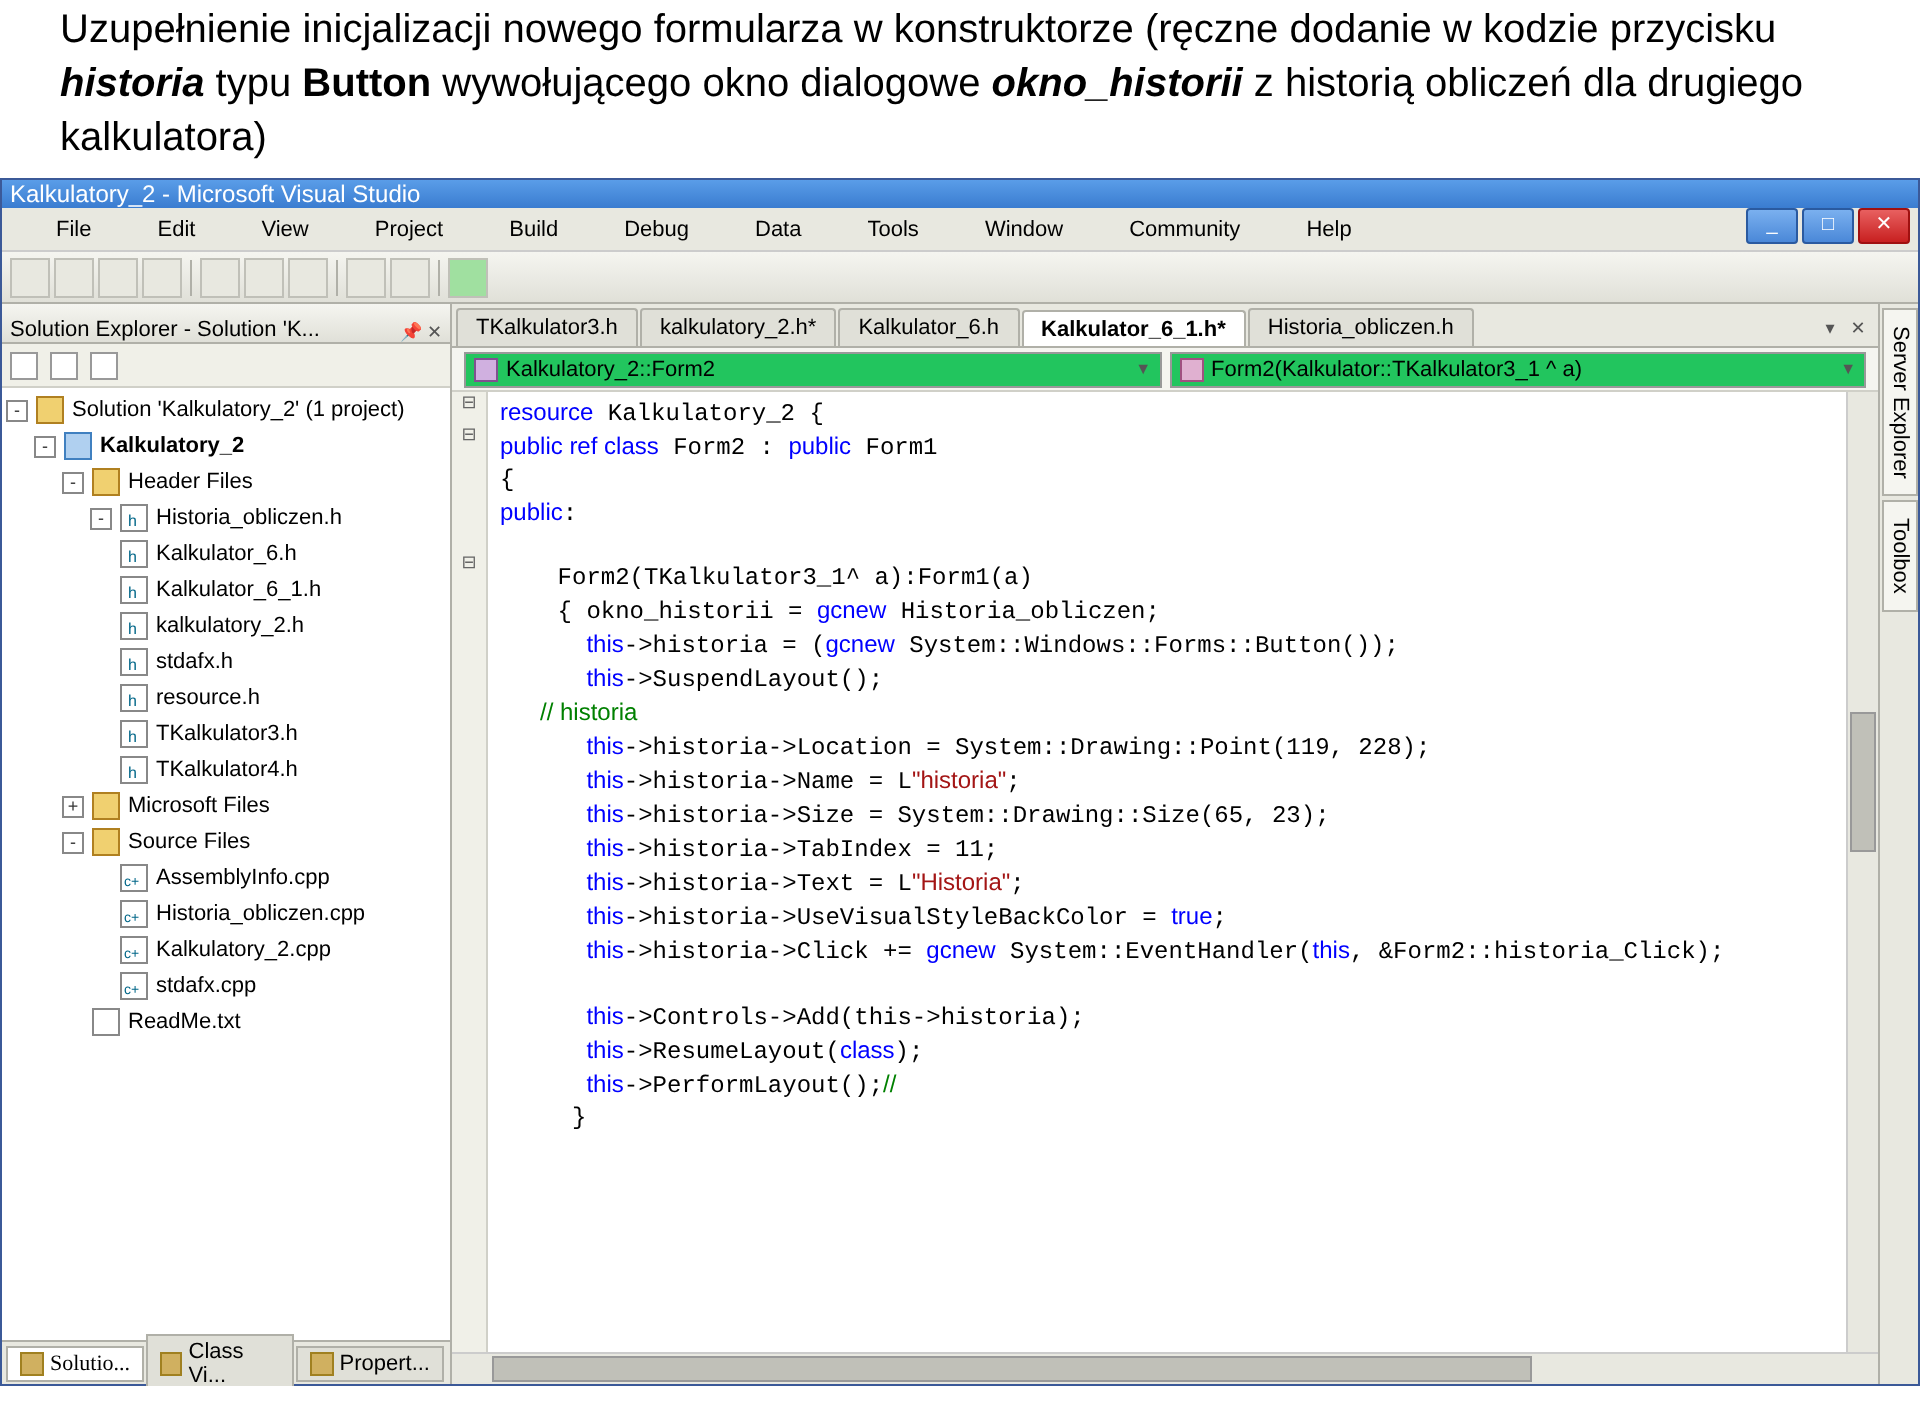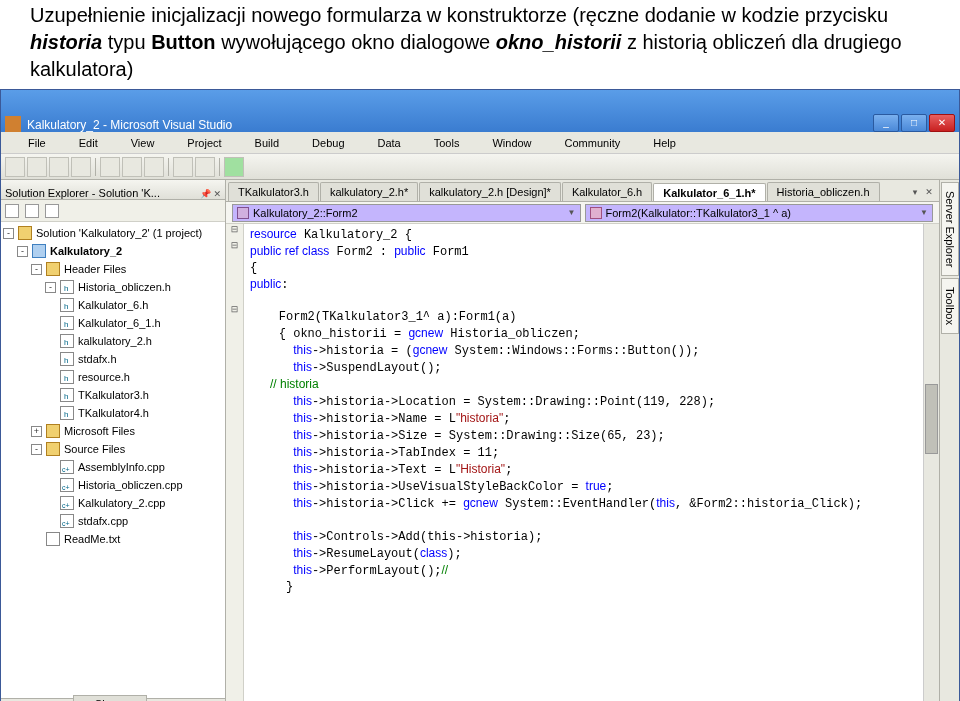--- a/index.html
+++ b/index.html
@@ -1,19 +1,19 @@
 <!DOCTYPE html>
 <html><head>
 <meta charset="utf-8">
 <style>
 * { margin: 0; padding: 0; box-sizing: border-box; font-family: Tahoma, Arial, sans-serif; }
 body { background: #fff; font-size: 11px; }
 .header-text { font-size: 20px; padding: 2px 20px 6px 30px; line-height: 1.35; }
 .win { border: 1px solid #3b5998; background: linear-gradient(#e8f0fe,#d0e0f5); }
-.titlebar { height: 42px; background: linear-gradient(#5a9de8,#3a7cd0); color: #fff; display: flex; align-items: flex-end; padding: 0 4px; font-size: 12px; }
+.titlebar { height: 14px; background: linear-gradient(#5a9de8,#3a7cd0); color: #fff; display: flex; align-items: flex-start; padding: 0 4px; font-size: 12px; flex-direction: column; }
 .titlebar .t-icon { width: 16px; height: 16px; background: #d08030; margin-right: 6px; }
 .win-btns { margin-left: auto; display: flex; gap: 2px; }
 .win-btn { width: 26px; height: 18px; background: linear-gradient(#7ab0ef,#4a88d8); border: 1px solid #2a5aa0; border-radius: 2px; color:#fff; text-align:center; font-size:10px; line-height:16px;}
 .win-btn.close { background: linear-gradient(#e86060,#c82020); border-color:#a01010;}
 .menubar { height: 22px; background: #e8e8e0; display: flex; align-items: center; padding: 0 4px; font-size: 11px; gap: 2px; border-bottom:1px solid #ccc;}
 .menubar span { padding: 2px 8px; margin-left: 15px; }
 .toolbar { height: 26px; background: linear-gradient(#f5f5f0,#e0e0d8); border-bottom: 1px solid #b0b0a8; display: flex; align-items: center; padding: 0 4px; gap: 2px; }
 .tb-btn { width: 20px; height: 20px; background: #e8e8e0; border: 1px solid #c0c0b8; }
 .tb-sep { width: 1px; height: 18px; background: #b0b0a8; margin: 0 2px; }
 .main-layout { display: flex; height: 540px; background:#fff;}
@@ -36,21 +36,21 @@
 .ic-resx { background:#f0e0a0; border:1px solid #a08020;}
 .ic-txt { background:#fff; border:1px solid #888;}
 .tree .bold { font-weight: bold; }
 .editor-area { flex: 1; display: flex; flex-direction: column; min-width:0;}
 .tabs { height: 22px; background: #e8e8e0; display: flex; align-items: flex-end; padding: 0 2px; border-bottom: 1px solid #b0b0a8; overflow:hidden;}
 .tab { padding: 3px 9px; background: #e0e0d8; border: 1px solid #b0b0a8; border-bottom: none; margin-right: 1px; font-size: 11px; border-radius: 2px 2px 0 0; white-space:nowrap;}
 .tab.active { background: #fff; font-weight: bold; position:relative; top:1px;}
 .tabs .tab-ctrl { margin-left:auto; display:flex; gap:2px; padding:2px;}
 .tabs .tab-ctrl span{width:12px;height:12px;text-align:center;font-size:9px;color:#555;}
 .context-bar { height: 22px; background: #f5f5f0; border-bottom: 1px solid #d0d0c8; display: flex; align-items: center; padding: 0 4px; }
-.combo { flex: 1; height: 18px; background: #c4b5fd; border: 1px solid #999; display: flex; align-items: center; padding: 0 4px; font-size: 11px; margin: 0 2px; }
+.combo { flex: 1; height: 18px; background: #22c55e; border: 1px solid #999; display: flex; align-items: center; padding: 0 4px; font-size: 11px; margin: 0 2px; }
 .combo .dd { margin-left: auto; font-size:8px; color:#555;}
 .combo .cicon { width:12px;height:12px;margin-right:4px;display:inline-block;}
 .code-wrap { flex: 1; display: flex; overflow: hidden; background:#fff;}
 .gutter { width: 18px; background: #f0f0e8; border-right: 1px solid #d0d0c8; }
 .gutter .g-line { height: 16px; text-align: center; font-size: 9px; color: #666; }
 .code { flex: 1; padding: 2px 6px; font-family: "Courier New", monospace; font-size: 12px; line-height: 16px; overflow: auto; white-space: pre; color: #000; }
 .kw { color: #0000ff; }
 .cm { color: #008000; }
 .str { color: #a31515; }
 .scroll-v { width: 16px; background: #e8e8e0; border-left:1px solid #ccc; position:relative;}
@@ -220,21 +220,20 @@
           <div class="btab active"><span class="bi"></span>Solutio...</div>
           <div class="btab"><span class="bi"></span>Class Vi...</div>
           <div class="btab"><span class="bi"></span>Propert...</div>
         </div>
     </div>
 
     <div class="editor-area">
       <div class="tabs" id="tabs">
           <div class="tab">TKalkulator3.h</div>
           <div class="tab">kalkulatory_2.h*</div>
-          <div class="tab">kalkulatory_2.h [Design]*</div>
           <div class="tab">Kalkulator_6.h</div>
           <div class="tab active">Kalkulator_6_1.h*</div>
           <div class="tab">Historia_obliczen.h</div>
           <div class="tab-ctrl">
             <span>▾</span>
             <span>✕</span>
           </div>
         </div>
       <div class="context-bar">
         <div class="combo">

